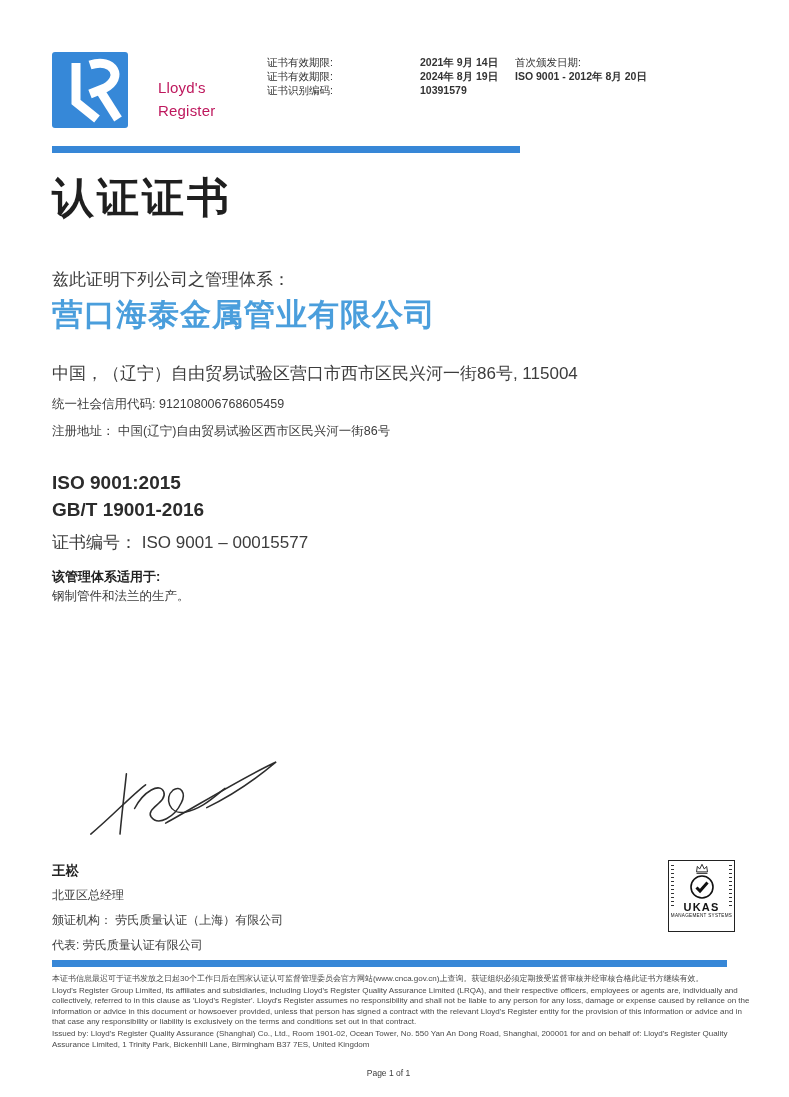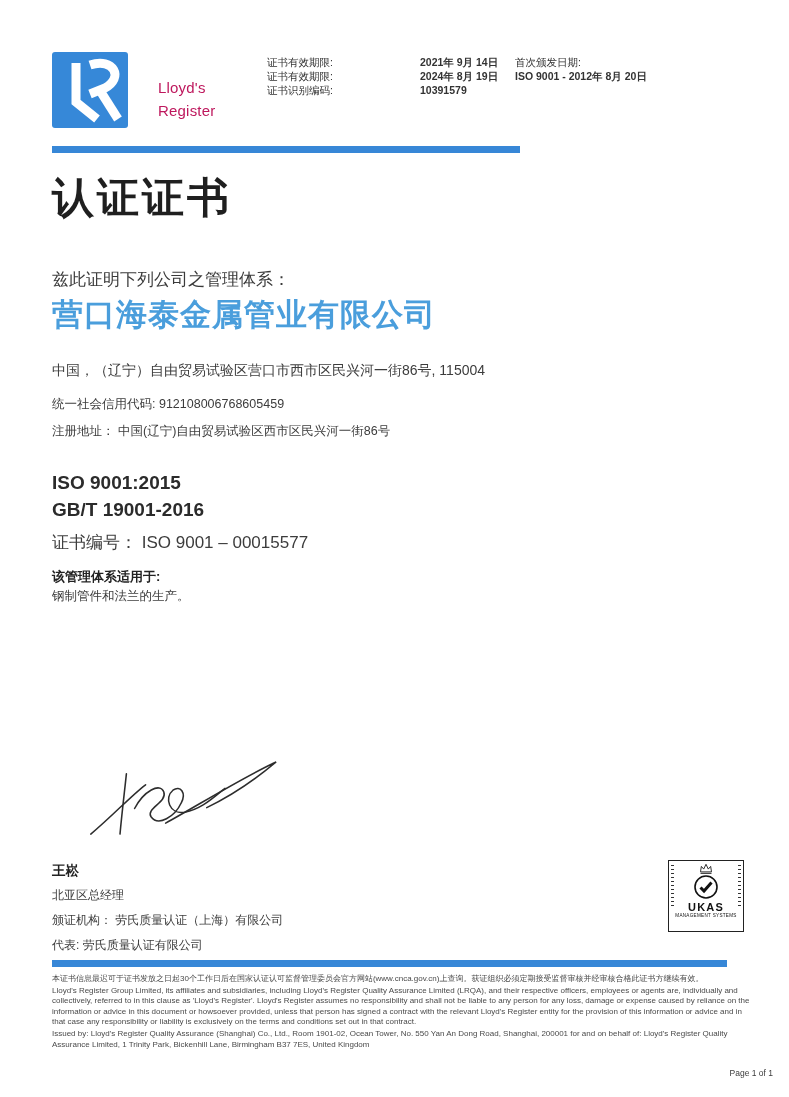--- a/index.html
+++ b/index.html
@@ -26,55 +26,55 @@
   
   .doc-title {
     position:absolute; left:52px; top:170px; font-family:"Liberation Serif","DejaVu Serif",serif;
     font-size:42px; font-weight:600; color:#1f1f1f; letter-spacing:3px;
   }
   .intro { position:absolute; left:52px; top:268px; font-size:17px; color:#3a3a3a; }
   .company-name {
     position:absolute; left:52px; top:294px; font-size:31px; font-weight:600;
     color:#4a9edc; letter-spacing:1px; white-space:nowrap;
   }
-  .addr      { position:absolute; left:52px; top:362px; font-size:14px; color:#3c3c3c; }
+  .addr      { position:absolute; left:52px; top:362px; font-size:17px; color:#3c3c3c; }
   .credit    { position:absolute; left:52px; top:396px; font-size:12.5px; color:#3c3c3c; }
   .reg-addr  { position:absolute; left:52px; top:423px; font-size:12.5px; color:#3c3c3c; }
   .approval  { position:absolute; left:52px; top:450px; font-size:12.5px; color:#3c3c3c; }
   .standards { position:absolute; left:52px; top:469px; font-size:19px; font-weight:bold;
                color:#2b2b2b; line-height:27px; }
   .cert-no   { position:absolute; left:52px; top:531px; font-size:17px; color:#3c3c3c; }
   .scope-label { position:absolute; left:52px; top:568px; font-size:13px; font-weight:bold; color:#222; }
   .scope-text  { position:absolute; left:52px; top:588px; font-size:12.5px; color:#3c3c3c; }
   
   .signature { position:absolute; left:78px; top:748px; }
   .sig-name   { position:absolute; left:52px; top:862px; font-size:13.5px; font-weight:bold; color:#222; }
   .sig-title  { position:absolute; left:52px; top:887px; font-size:12px; color:#3c3c3c; }
   .sig-issuer { position:absolute; left:52px; top:912px; font-size:12px; color:#3c3c3c; }
   .sig-rep    { position:absolute; left:52px; top:937px; font-size:12px; color:#3c3c3c; }
   
   .ukas-box {
-    position:absolute; left:668px; top:860px; width:76px; height:72px;
+    position:absolute; left:668px; top:860px; width:67px; height:72px;
     border:1px solid #222; background:#fff;
     display:flex; flex-direction:column; align-items:center; padding-top:2px;
   }
   .ukas-ticks {
     position:absolute; top:4px; width:3px; height:42px;
     background:repeating-linear-gradient(#333 0 1px, transparent 1px 4px);
   }
   .ukas-ticks.l { left:2px; } .ukas-ticks.r { right:2px; }
   .ukas-word { font-size:11px; font-weight:bold; letter-spacing:1.2px; color:#111; margin-top:1px; }
   .ukas-sub  { font-size:4.6px; letter-spacing:0.3px; color:#111; text-align:center; line-height:5.2px; }
   .ukas-num  { position:absolute; left:668px; top:960px; width:52px; text-align:center;
                font-size:7.5px; color:#333; }
   
   .legal { position:absolute; left:52px; top:974px; width:705px; font-size:8px;
            line-height:10.6px; color:#4a4a4a; }
   .legal p { margin-bottom:1px; }
-  .page-num { position:absolute; left:68px; top:1068px; width:705px; text-align:right;
+  .page-num { position:absolute; left:36px; top:1068px; width:705px; text-align:center;
               font-size:8.5px; color:#3c3c3c; }
 </style>
 </head>
 <body>
 
 <div class="page">
 
   <div class="logo-box">
     <svg width="76" height="76" viewBox="0 0 76 76">
       <path d="M24 11 L24 50 L45 67" fill="none" stroke="#ffffff" stroke-width="9"></path>

